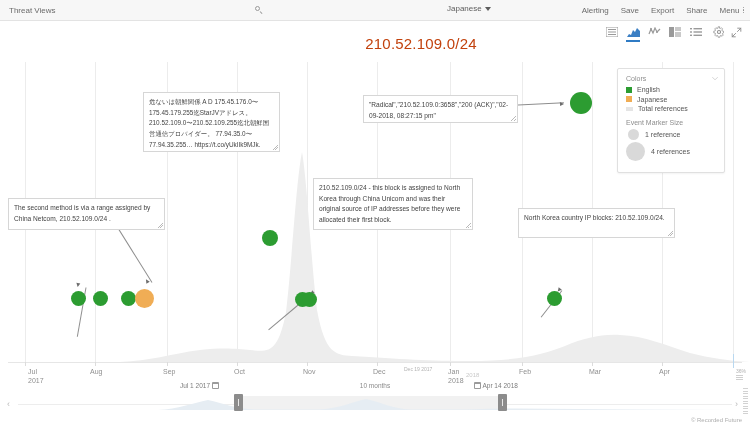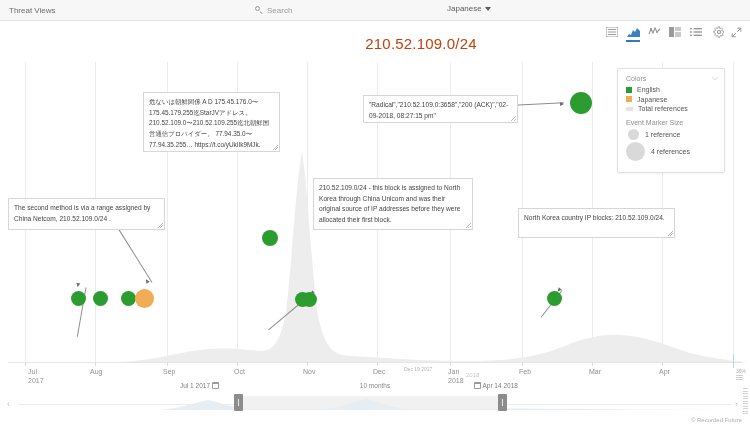--- a/index.html
+++ b/index.html
@@ -173,28 +173,39 @@
 <div class="app">
 
   <div class="topbar">
     <div class="brand">Threat Views</div>
 
     <div class="search-wrap">
       <span class="search-ico">
           <i></i>
           <b></b>
         </span>
-      <input class="search-input" type="text" placeholder="Search" style="">
     </div>
 
     <div class="advanced">
       <span>Japanese</span>
       <span class="caret-d"></span>
     </div>
 
+    <div class="topright">
+      <span>Alerting</span>
+      <span>Save</span>
+      <span>Export</span>
+      <span>Share</span>
+      <span>Menu</span>
+      <span class="kebab">
+          <i></i>
+          <i></i>
+          <i></i>
+        </span>
+    </div>
   </div>
 
   <div class="viewtools">
     <div class="vt-group">
       <div class="vt">
         <svg width="12" height="10" viewBox="0 0 12 10">
             <rect x="0" y="0" width="12" height="10" fill="none" stroke="#9a9a9a" stroke-width="1"></rect>
             <rect x="2" y="2" width="8" height="1" fill="#9a9a9a"></rect>
             <rect x="2" y="4.5" width="8" height="1" fill="#9a9a9a"></rect>
             <rect x="2" y="7" width="8" height="1" fill="#9a9a9a"></rect>

